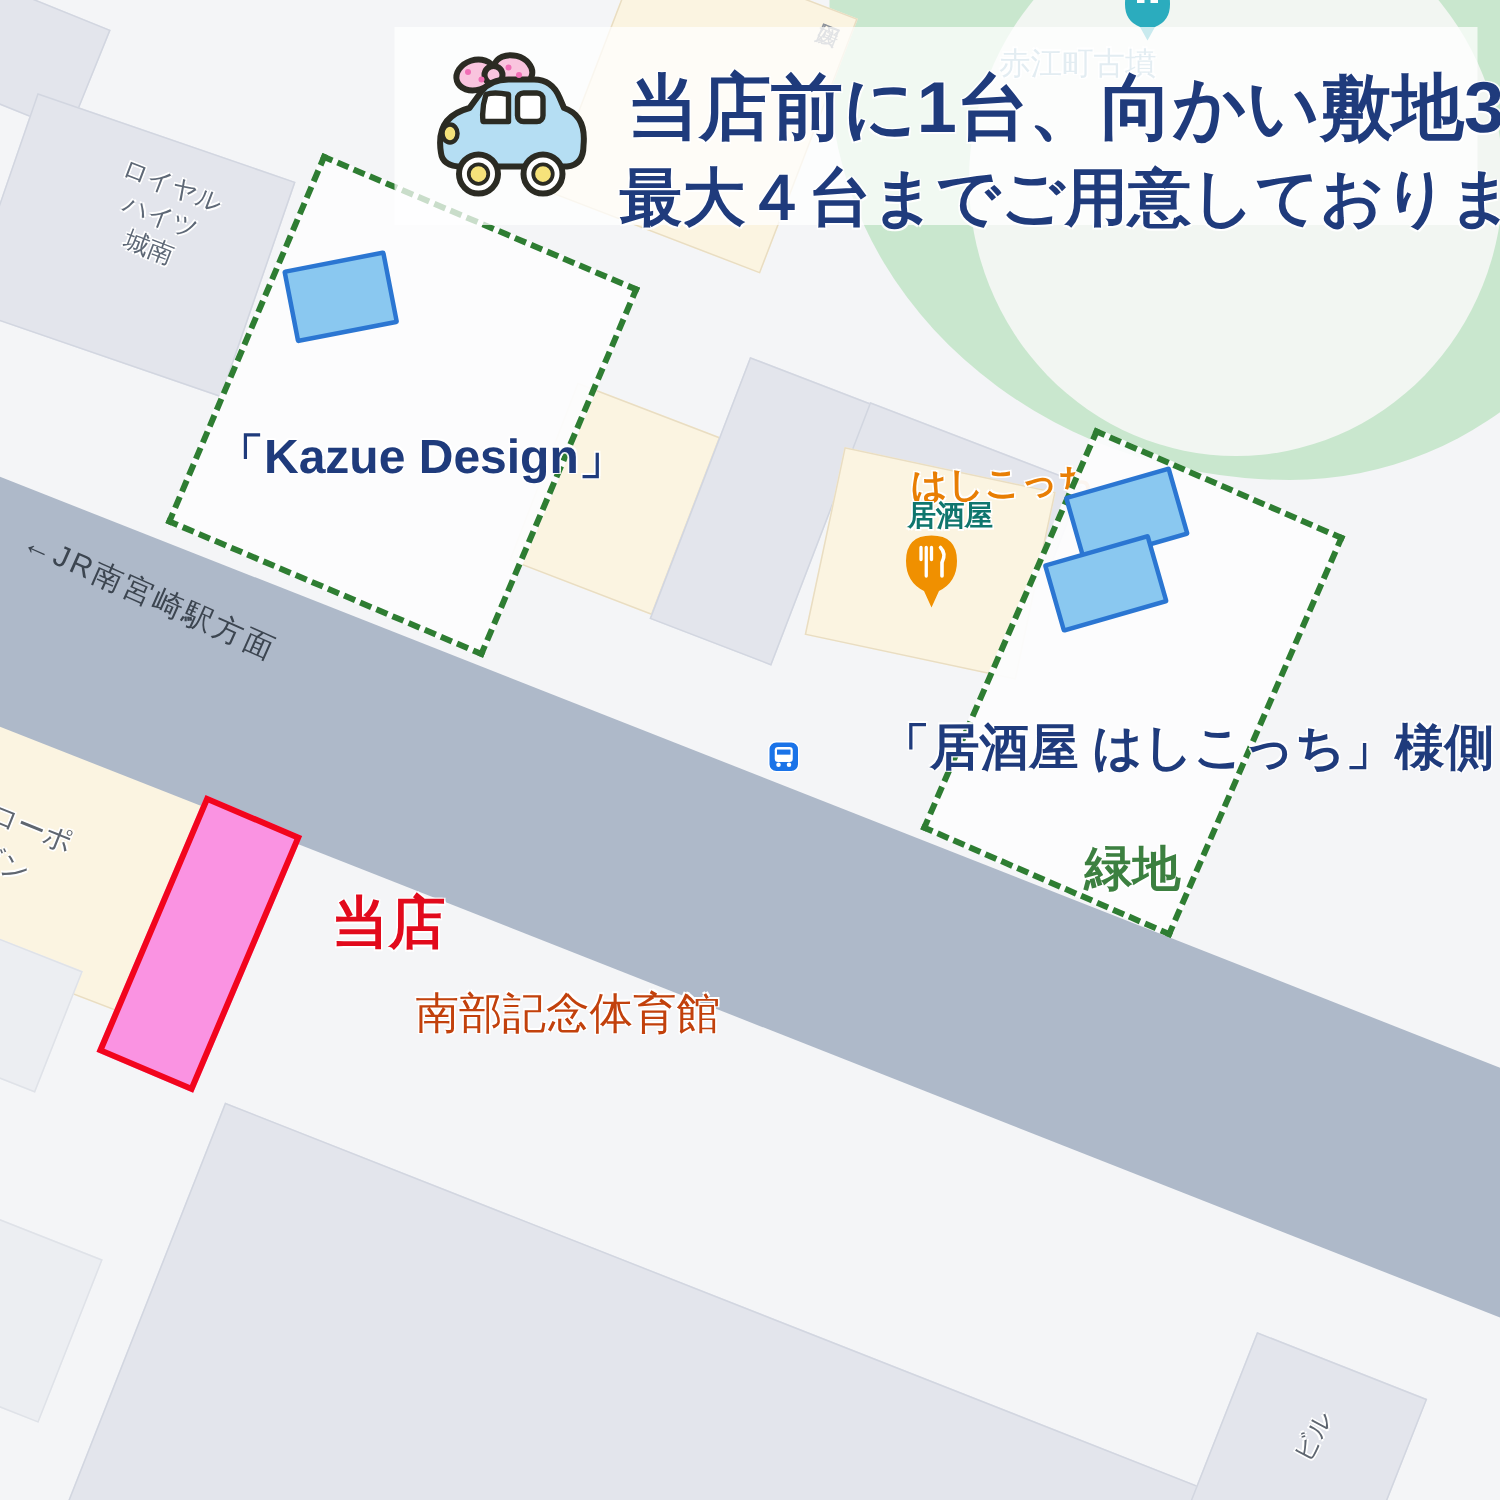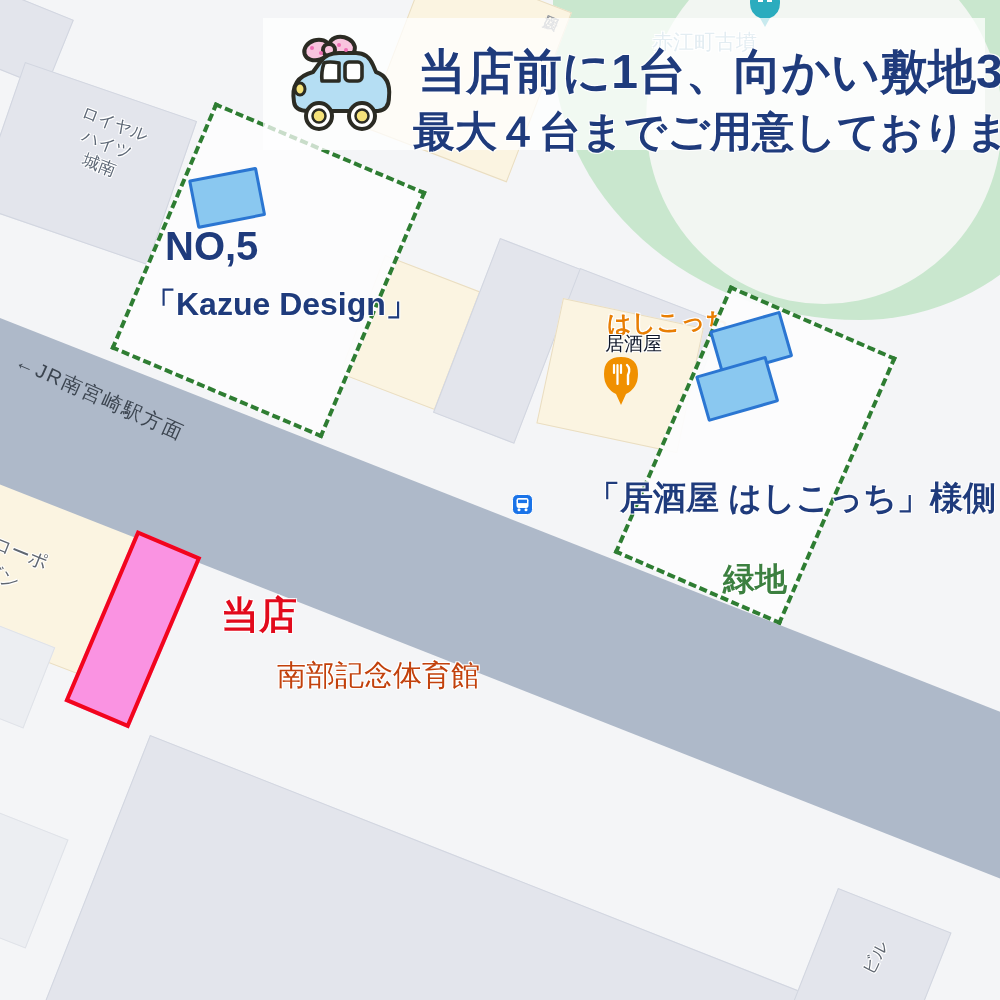--- a/index.html
+++ b/index.html
@@ -12,23 +12,23 @@
   .park{position:absolute;z-index:2;}
   .road{position:absolute;left:-20px;top:310px;width:1250px;height:155px;background:#aeb9c9;
         transform:rotate(21.5deg);transform-origin:0 0;z-index:4;}
   .road-label{position:absolute;left:22px;top:348px;transform:rotate(24deg);transform-origin:0 0;
         font-size:20px;letter-spacing:2px;color:#3c4550;z-index:5;white-space:nowrap;}
   
   .maplabel{position:absolute;z-index:6;white-space:nowrap;
         text-shadow:-1px -1px 0 #fff,1px -1px 0 #fff,-1px 1px 0 #fff,1px 1px 0 #fff;}
   .lbl-royal{left:72px;top:112px;color:#5e6876;font-size:17px;line-height:1.3;transform:rotate(21deg);text-align:center;}
   .lbl-gym{left:277px;top:656px;color:#c2410c;font-size:29px;}
-  .lbl-kofun{left:652px;top:28px;color:#93b9cd;font-size:21px;z-index:6;}
+  .lbl-kofun{left:666px;top:28px;color:#93b9cd;font-size:21px;z-index:6;}
   .lbl-izakaya-name{left:607px;top:306px;color:#e87e04;font-size:24px;font-weight:700;transform:rotate(-2deg);}
-  .lbl-izakaya-type{left:605px;top:331px;color:#0f172a;font-size:19px;}
+  .lbl-izakaya-type{left:605px;top:331px;color:#0f766e;font-size:19px;font-weight:bold;}
   .lbl-corpo{left:-14px;top:538px;color:#5f6670;font-size:19px;line-height:1.5;transform:rotate(22deg);}
   .lbl-bldg-br{left:858px;top:946px;color:#5f6670;font-size:17px;transform:rotate(-62deg);}
   .lbl-bldg-top{left:548px;top:6px;color:#8d929b;font-size:15px;writing-mode:vertical-rl;transform:rotate(22deg);text-shadow:none;z-index:3;}
   
   .dashed-box{position:absolute;border:4px dashed #2e7d32;background:rgba(252,252,253,.95);
         transform-origin:0 0;z-index:7;box-sizing:border-box;}
   .box-left{left:215px;top:102px;width:230px;height:268px;transform:rotate(23deg);}
   .box-right{left:730px;top:285px;width:182px;height:292px;transform:rotate(23.5deg);}
   .prect{position:absolute;background:#8ac8f0;border:3px solid #2b76d2;border-radius:2px;z-index:8;transform-origin:0 0;}
   .store-rect{position:absolute;left:137px;top:530px;width:70px;height:186px;background:#fa93e2;
@@ -139,19 +139,18 @@
       <circle cx="40" cy="90" r="6.5" fill="#f6e27a" stroke-width="2.5"></circle>
       <circle cx="83" cy="90" r="13" fill="#ffffff"></circle>
       <circle cx="83" cy="90" r="6.5" fill="#f6e27a" stroke-width="2.5"></circle>
     </g>
     <circle cx="33" cy="22" r="2" fill="#f06eb5"></circle>
       <circle cx="42" cy="27" r="2" fill="#f06eb5"></circle>
     <circle cx="60" cy="19" r="2" fill="#f06eb5"></circle>
       <circle cx="67" cy="24" r="2" fill="#f06eb5"></circle>
   </svg>
 
-  <div class="ann navy ann-no">NO,5</div>
   <div class="ann navy ann-name">「Kazue Design」</div>
   <div class="ann navy ann-side">「居酒屋 はしこっち」様側</div>
   <div class="ann grn ann-green">緑地</div>
   <div class="ann red ann-store">当店</div>
 
 </div>
 
 </body></html>

